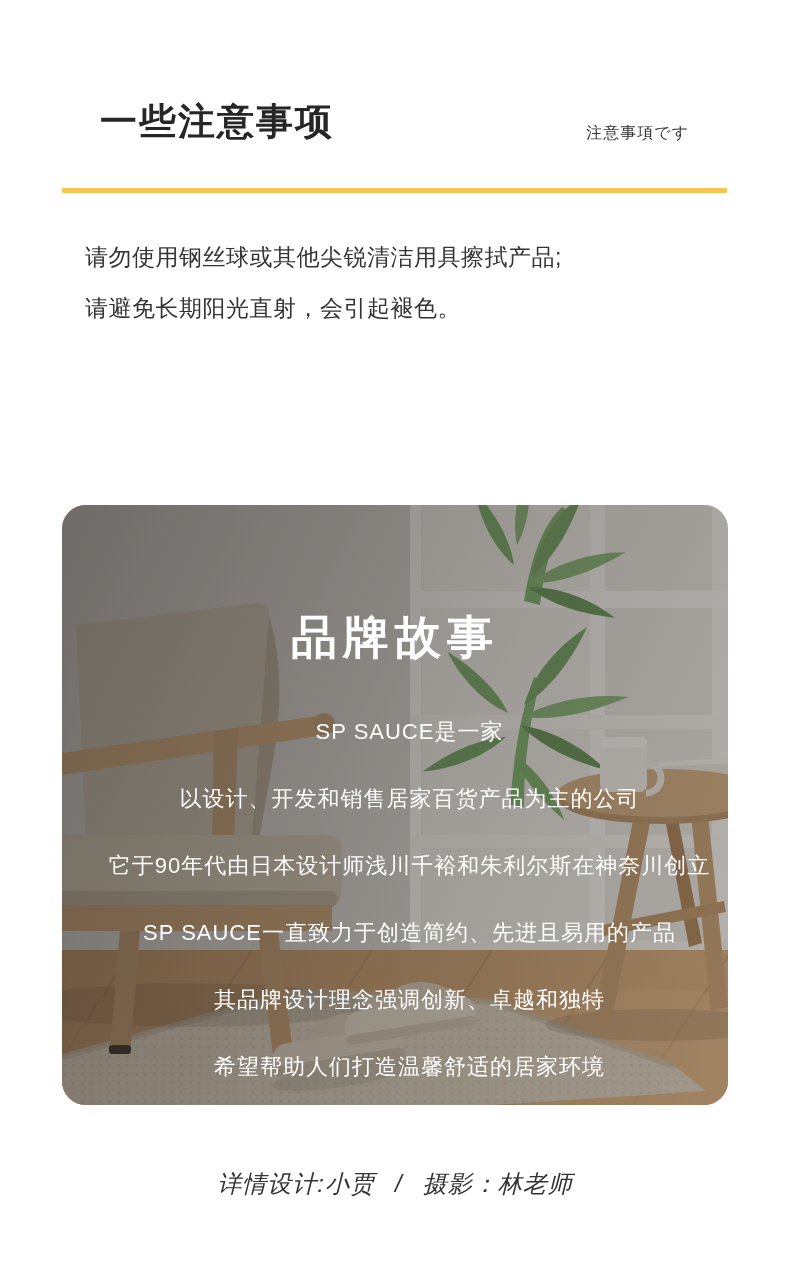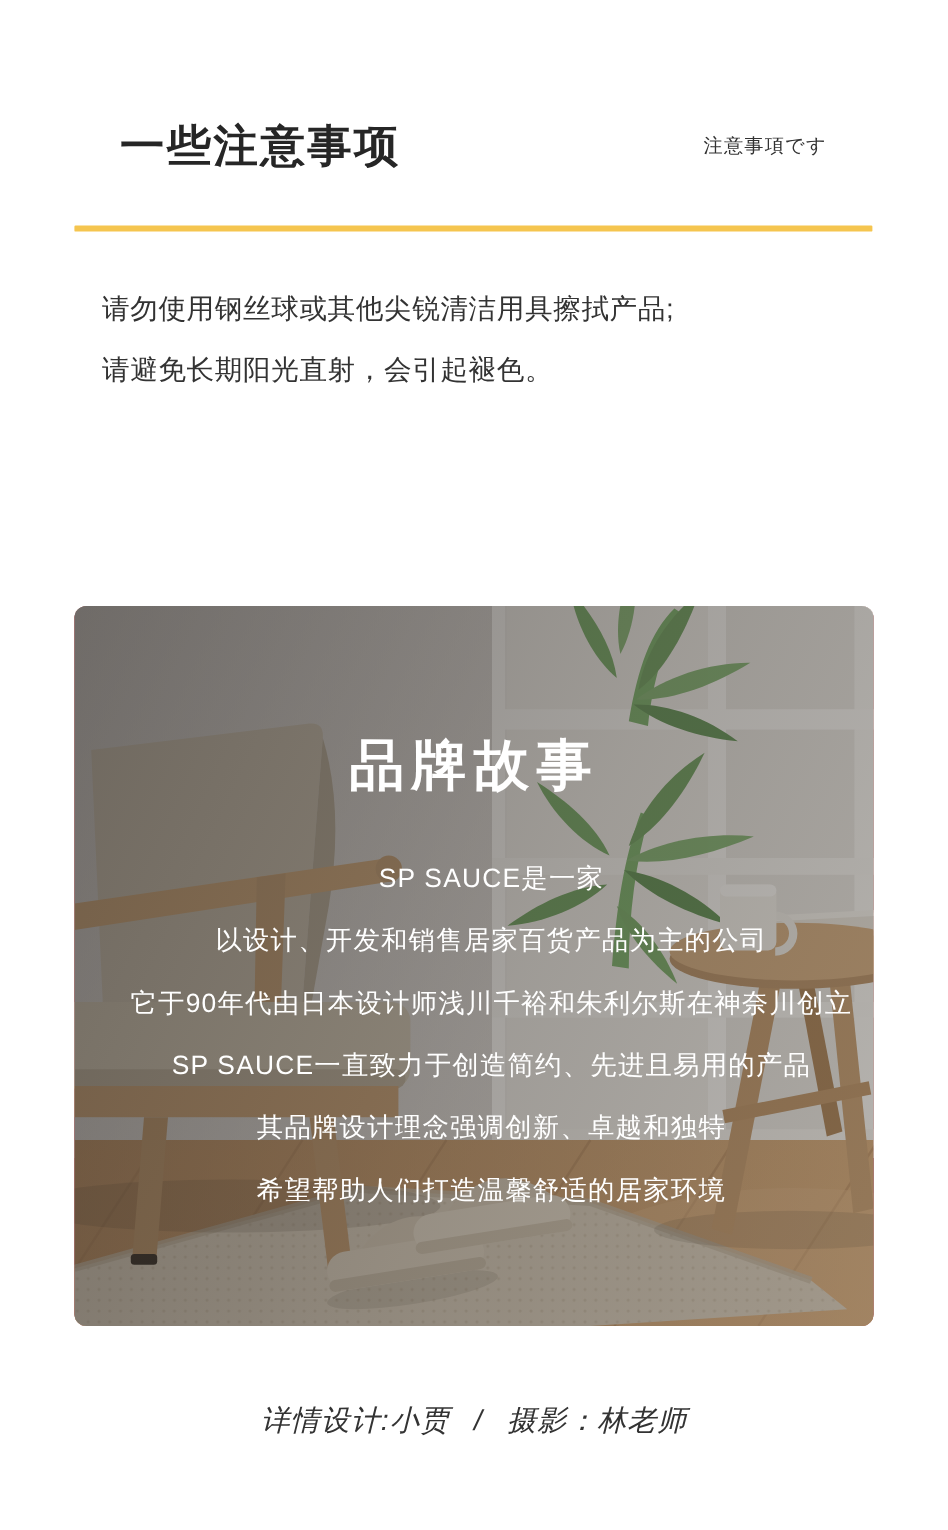--- a/index.html
+++ b/index.html
@@ -11,21 +11,21 @@
     position: relative;
     overflow: hidden;
     color: #333;
   }
   .page { position: absolute; inset: 0; }
 
   
   .header-row {
     position: absolute;
     left: 62px; right: 63px; top: 100px;
-    display: flex; align-items: center; justify-content: space-between;
+    display: flex; align-items: flex-end; justify-content: space-between;
     padding: 0 38px;
   }
   .notice-title {
     font-size: 37px; font-weight: 800; color: #262626;
     letter-spacing: 2px; line-height: 1.2;
   }
   .notice-subtitle { font-size: 16px; color: #323232; letter-spacing: 1px; }
 
   .divider {
     position: absolute; left: 62px; right: 63px; top: 188px;
@@ -38,40 +38,40 @@
   }
   .precautions p {
     font-size: 23px; color: #333; line-height: 26px;
     margin-bottom: 25px; letter-spacing: 0.5px;
   }
 
   
   .brand-card {
     position: absolute; left: 62px; top: 505px;
     width: 666px; height: 600px;
-    border-radius: 10px; overflow: hidden;
-    background: #7f1d1d;
+    border-radius: 24px; overflow: hidden;
+    background: #ef4444;
   }
   .scene { position: absolute; inset: 0; width: 666px; height: 600px; display: block; }
   .scrim {
     position: absolute; inset: 0;
     background: linear-gradient(115deg,
       rgba(38,34,31,0.56) 0%,
       rgba(38,34,31,0.40) 55%,
       rgba(38,34,31,0.30) 100%);
   }
   .card-content {
     position: absolute; inset: 0; text-align: center; color: #ffffff;
   }
   .brand-title {
     margin-top: 106px;
     font-size: 46px; font-weight: 800; letter-spacing: 6px;
     line-height: 1.15;
   }
-  .brand-lines { margin-top: 56px; display: flex; flex-direction: column; gap: 29px; padding-left: 29px; }
+  .brand-lines { margin-top: 56px; display: flex; flex-direction: column; gap: 44px; padding-left: 29px; }
   .brand-lines p { font-size: 22px; line-height: 23px; letter-spacing: 1px; }
 
   
   .footer {
     position: absolute; left: 0; right: 0; top: 1168px;
     display: flex; justify-content: center; align-items: baseline; gap: 20px;
     font-size: 24px; color: #333; letter-spacing: 1px; font-style: italic;
   }
 </style>
 </head>

